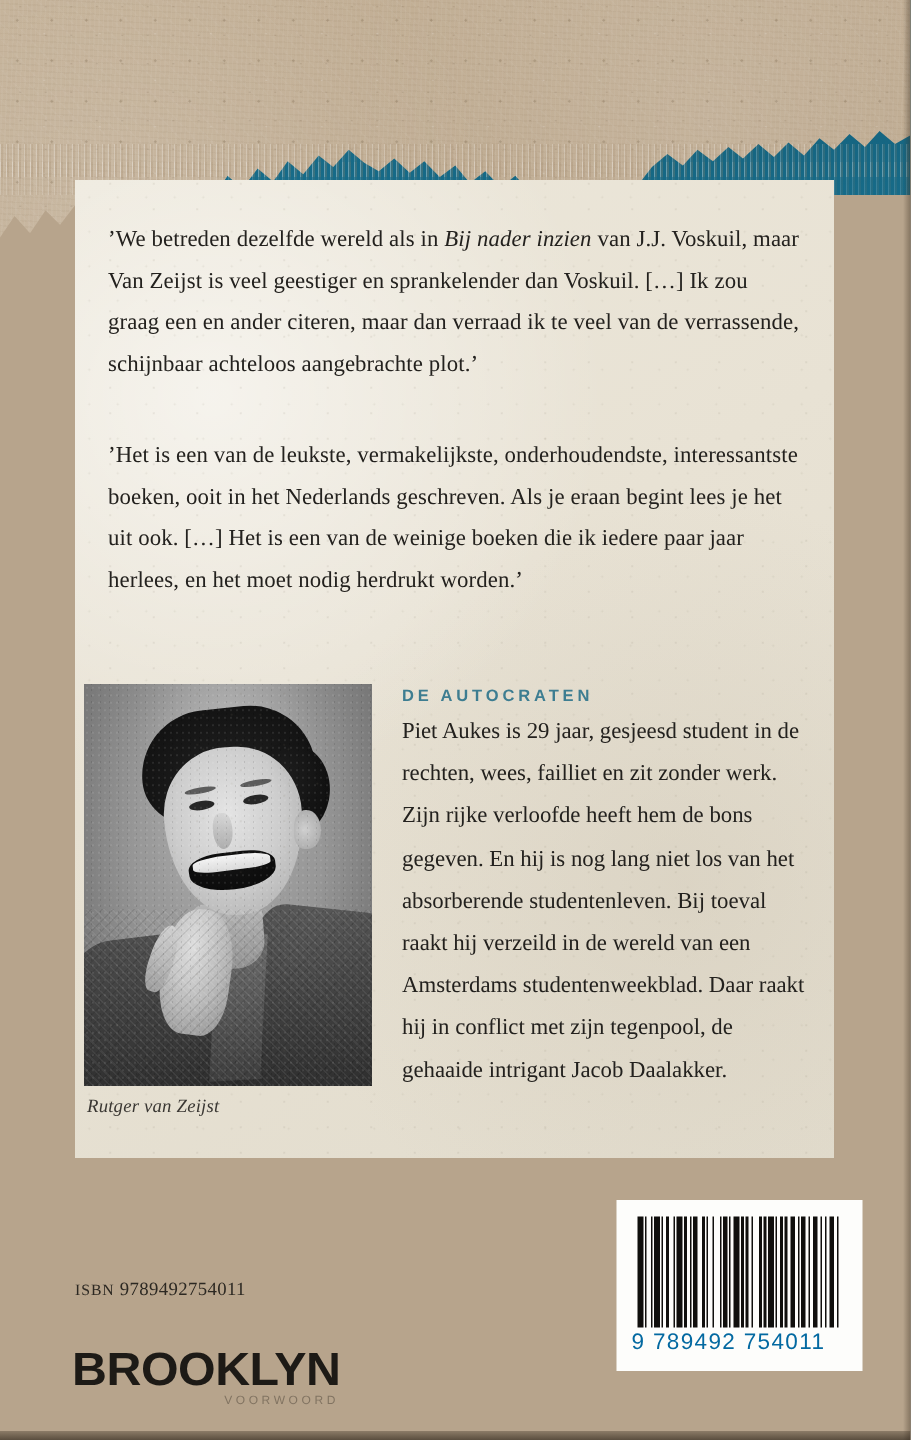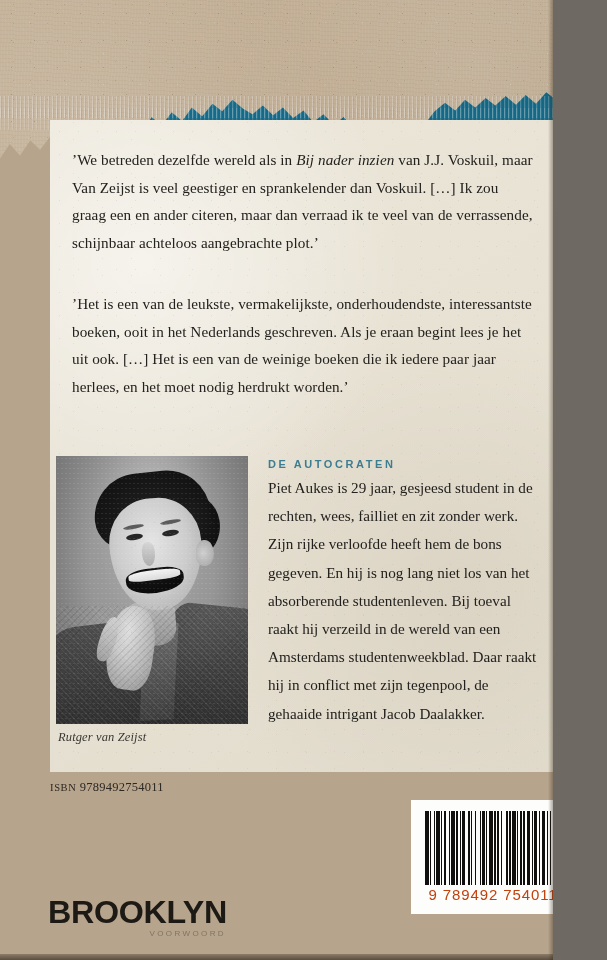--- a/index.html
+++ b/index.html
@@ -3,21 +3,21 @@
 <meta charset="utf-8">
 <title>Book Back Cover</title>
 <style>
   html, body {
     margin: 0;
     padding: 0;
     background: #6e6a63;
   }
   #cover {
     position: relative;
-    width: 553px;
+    width: 607px;
     height: 960px;
     overflow: hidden;
     font-family: "Liberation Serif", "DejaVu Serif", serif;
     background: #b7a48c;
   }
 
   
   .teal-band {
     position: absolute;
     left: 0; top: 0;
@@ -295,21 +295,21 @@
   .synopsis-text{
     margin: 0;
     font-size: 15.2px;
     line-height: 28.2px;
     color: #23211e;
   }
 
   
   .isbn-line{
     position:absolute;
-    left: 50px; top: 780px;
+    left: 50px; top: 852px;
     font-size: 12.5px;
     color: #2c2822;
     letter-spacing: .02em;
   }
   .isbn-line .lbl{ font-size: 10.5px; letter-spacing: .06em; }
 
   .website{
     position:absolute;
     left: 50px; top: 861px;
     font-size: 13.5px;
@@ -361,22 +361,22 @@
   }
   .barcode-bars i{ display:block; height:100%; background:#100f0d; }
   .barcode-bars i.w{ background: transparent; }
   .barcode-num{
     position:absolute;
     left: 10px; top: 86px;
     width: 144px;
     font-family: "Liberation Sans", "DejaVu Sans", sans-serif;
     font-size: 15px;
     letter-spacing: .06em;
-    color: #c2410c;
-    text-align: center;
+    color: #0369a1;
+    text-align: left;
   }
 
   
   .bottom-edge{
     position:absolute;
     left:0; bottom:0; width:607px; height:6px;
     background: linear-gradient(180deg, rgba(60,48,34,.35), rgba(40,32,22,.65));
   }
   .right-edge{
     position:absolute;

